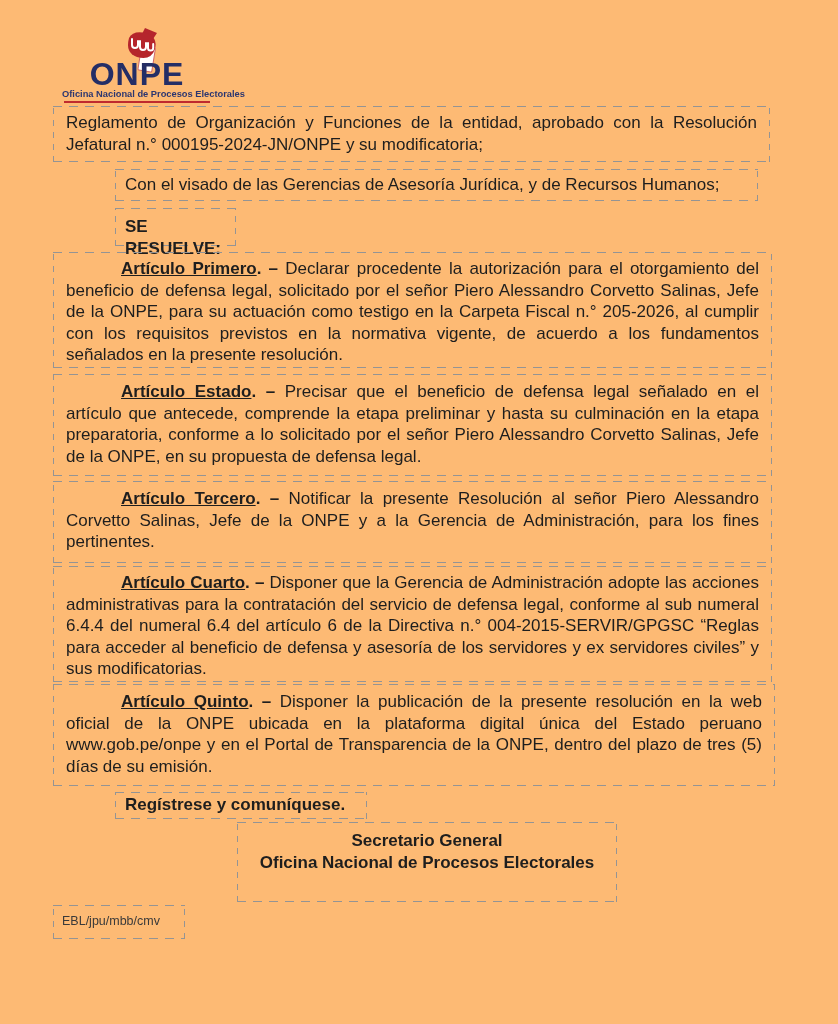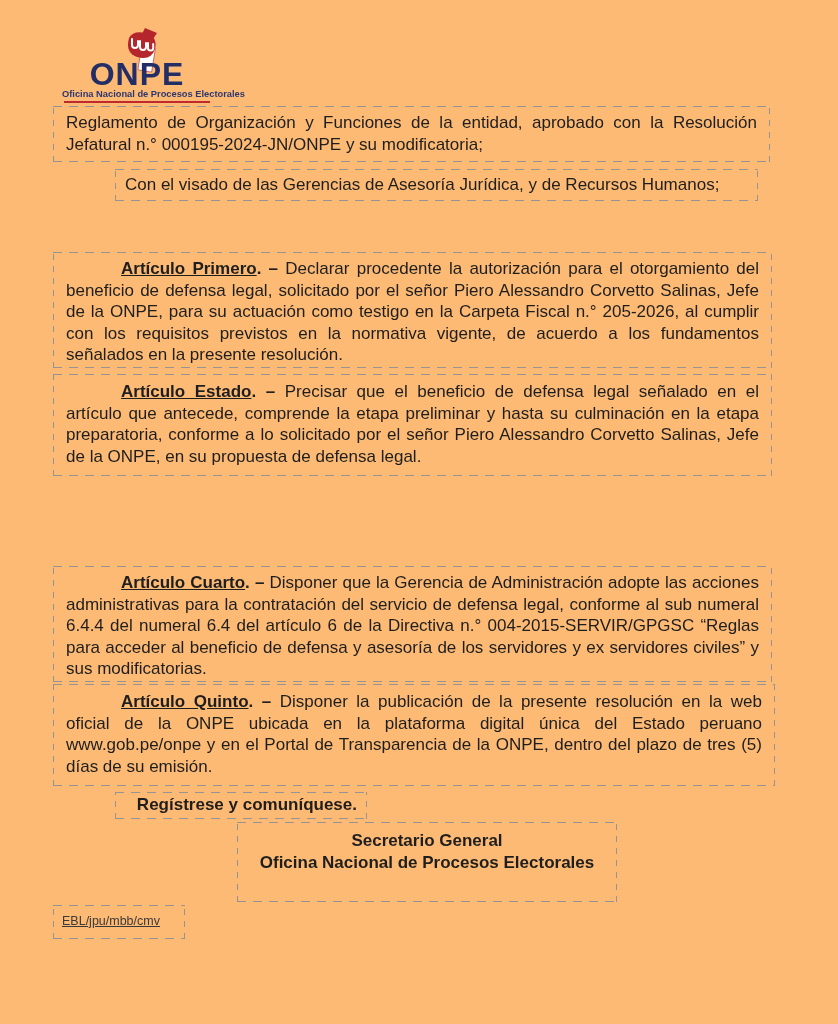--- a/index.html
+++ b/index.html
@@ -46,21 +46,21 @@
   #box-art1       { left:53px;  top:252px; width:719px; height:116px; padding:6px 13px; }
   #box-art2       { left:53px;  top:374px; width:719px; height:102px; padding:7px 13px; }
   #box-art3       { left:53px;  top:481px; width:719px; height:82px;  padding:7px 13px; }
   #box-art4       { left:53px;  top:566px; width:719px; height:116px; padding:6px 13px; }
   #box-art5       { left:53px;  top:684px; width:722px; height:102px; padding:7px 13px; }
   #box-closing    { left:115px; top:792px; width:252px; height:27px;  padding:2px 10px; }
   #box-signature  { left:237px; top:822px; width:380px; height:80px;  padding:8px 6px; text-align:center; }
   #box-footer     { left:53px;  top:905px; width:132px; height:34px;  padding:9px 9px; }
 
   #box-signature p { font-weight:bold; font-size:17px; line-height:21.5px; }
-  #box-footer p { font-size:12.5px; color:#3a3a3a;text-decoration:underline; }
+  #box-footer p { font-size:12.5px; color:#3a3a3a; }
 
   
   .logo { position:absolute; left:62px; top:26px; width:150px; height:78px; }
   .logo-hand { position:absolute; left:56px; top:2px; width:46px; height:48px; }
   .logo-name {
     position:absolute; left:0; top:32px; width:150px;
     text-align:center;
     font-size:32px; font-weight:bold; letter-spacing:1px;
     color:#242e66;
     line-height:32px;
@@ -103,48 +103,56 @@
   </div>
 
   <div class="box" id="box-reglamento">
     <p class="body-text">Reglamento de Organización y Funciones de la entidad, aprobado con la Resolución Jefatural n.° 000195-2024-JN/ONPE y su modificatoria;</p>
   </div>
 
   <div class="box" id="box-visado">
     <p class="body-text" style="text-align:left;">Con el visado de las Gerencias de Asesoría Jurídica, y de Recursos Humanos;</p>
   </div>
 
+  <div class="box" id="box-resuelve">
+    <p class="body-text bold" style="text-align:left;">SE RESUELVE:</p>
+  </div>
 
   <div class="box" id="box-art1">
     <p class="body-text article-text">
       <span class="art-label">Artículo Primero</span><span class="art-sep">. – </span><span>Declarar procedente la autorización para el otorgamiento del beneficio de defensa legal, solicitado por el señor Piero Alessandro Corvetto Salinas, Jefe de la ONPE, para su actuación como testigo en la Carpeta Fiscal n.° 205-2026, al cumplir con los requisitos previstos en la normativa vigente, de acuerdo a los fundamentos señalados en la presente resolución.</span>
     </p>
   </div>
 
   <div class="box" id="box-art2">
     <p class="body-text article-text">
       <span class="art-label">Artículo Estado</span><span class="art-sep">. – </span><span>Precisar que el beneficio de defensa legal señalado en el artículo que antecede, comprende la etapa preliminar y hasta su culminación en la etapa preparatoria, conforme a lo solicitado por el señor Piero Alessandro Corvetto Salinas, Jefe de la ONPE, en su propuesta de defensa legal.</span>
     </p>
   </div>
 
+  <div class="box" id="box-art3">
+    <p class="body-text article-text">
+      <span class="art-label">Artículo Tercero</span><span class="art-sep">. – </span><span>Notificar la presente Resolución al señor Piero Alessandro Corvetto Salinas, Jefe de la ONPE y a la Gerencia de Administración, para los fines pertinentes.</span>
+    </p>
+  </div>
 
   <div class="box" id="box-art4">
     <p class="body-text article-text">
       <span class="art-label">Artículo Cuarto</span><span class="art-sep">. – </span><span>Disponer que la Gerencia de Administración adopte las acciones administrativas para la contratación del servicio de defensa legal, conforme al sub numeral 6.4.4 del numeral 6.4 del artículo 6 de la Directiva n.° 004-2015-SERVIR/GPGSC “Reglas para acceder al beneficio de defensa y asesoría de los servidores y ex servidores civiles” y sus modificatorias.</span>
     </p>
   </div>
 
   <div class="box" id="box-art5">
     <p class="body-text article-text">
       <span class="art-label">Artículo Quinto</span><span class="art-sep">. – </span><span>Disponer la publicación de la presente resolución en la web oficial de la ONPE ubicada en la plataforma digital única del Estado peruano www.gob.pe/onpe y en el Portal de Transparencia de la ONPE, dentro del plazo de tres (5) días de su emisión.</span>
     </p>
   </div>
 
   <div class="box" id="box-closing">
-    <p class="body-text bold" style="text-align:right;">Regístrese y comuníquese.</p>
+    <p class="body-text bold" style="text-align:left;">Regístrese y comuníquese.</p>
   </div>
 
   <div class="box" id="box-signature">
     <p>Secretario General</p>
     <p>Oficina Nacional de Procesos Electorales</p>
   </div>
 
   <div class="box" id="box-footer">
     <p>EBL/jpu/mbb/cmv</p>
   </div>

